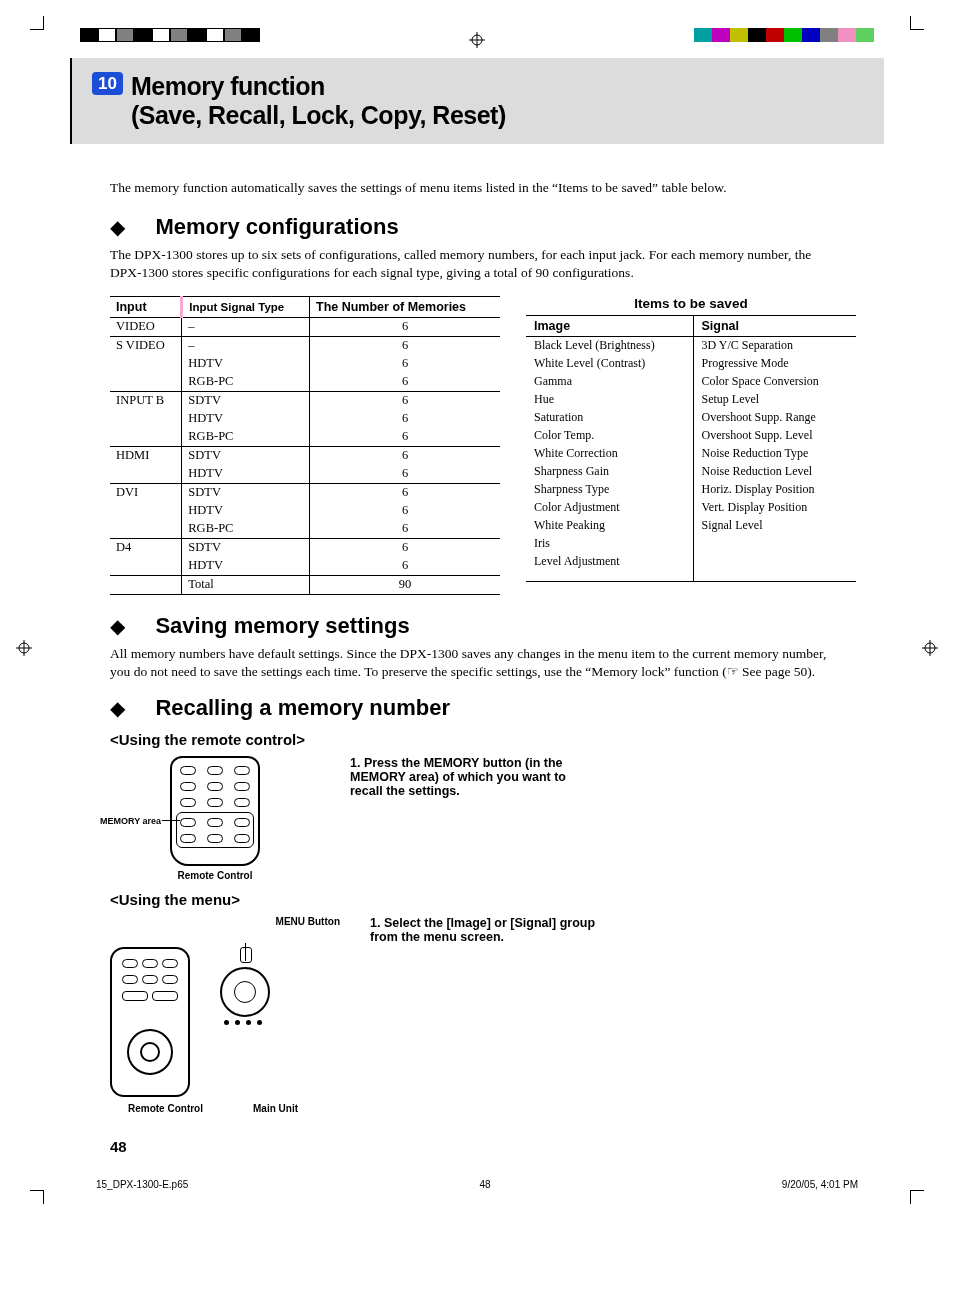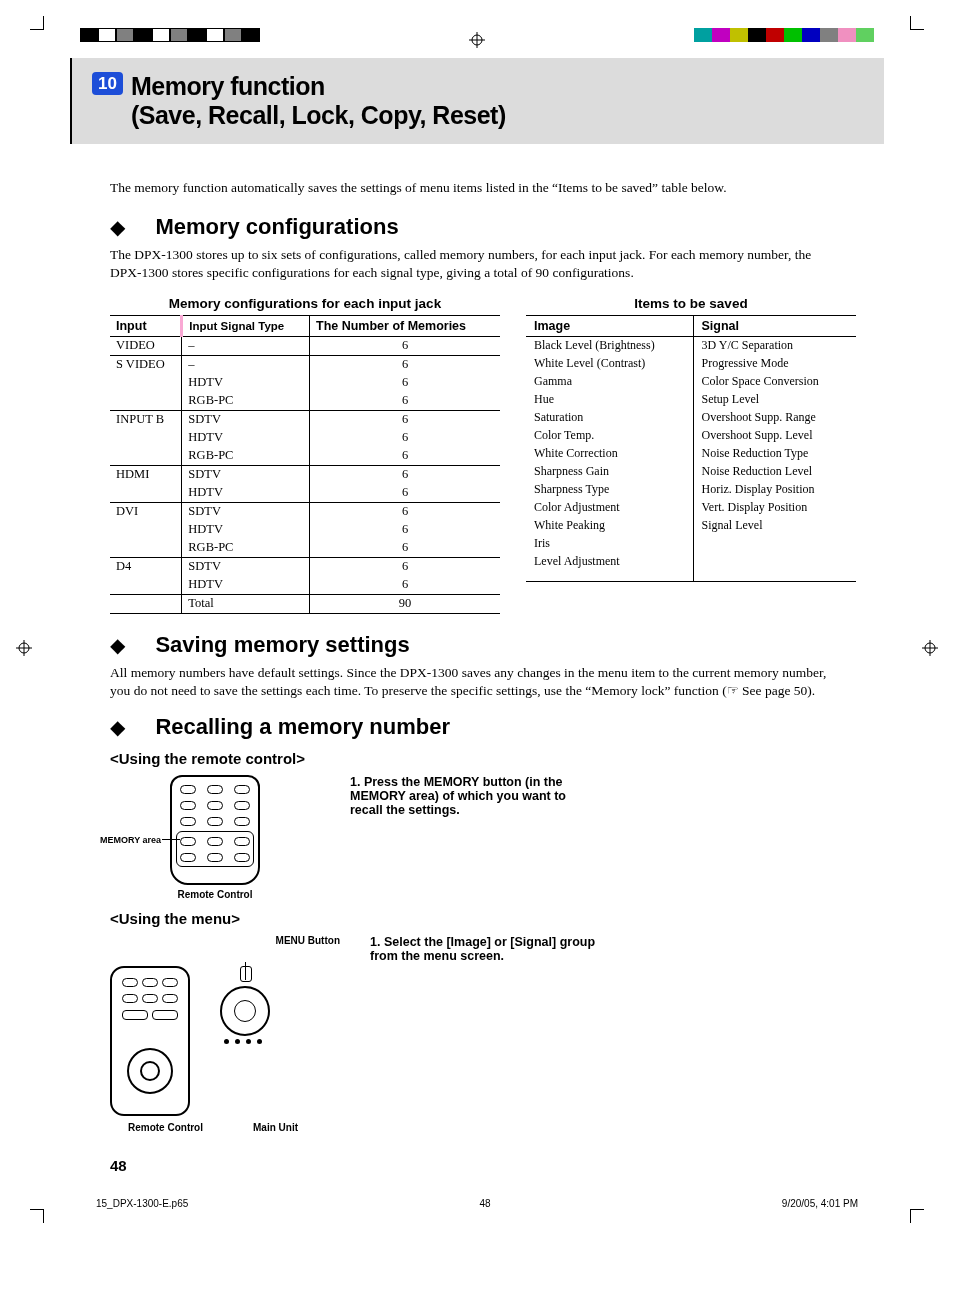--- a/index.html
+++ b/index.html
@@ -136,21 +136,20 @@
     <p class="intro">The memory function automatically saves the settings of menu items listed in the “Items to be saved” table below.</p>
 
     <div class="h2row">
       <span class="diamond">◆</span>
       <span class="h2">Memory configurations</span>
     </div>
     <p class="body">The DPX-1300 stores up to six sets of configurations, called memory numbers, for each input jack.  For each memory number, the DPX-1300 stores specific configurations for each signal type, giving a total of 90 configurations.</p>
 
     <div class="two-col">
       <div>
-        <div class="tbl-caption">Memory configurations for each input jack</div>
         <table class="t1">
           <thead>
               <tr>
             <th>Input</th>
             <th class="col2">Input Signal Type</th>
             <th class="col3">The Number of Memories</th>
           </tr>
             </thead>
           <tbody id="t1body">
               <tr class="sep">

